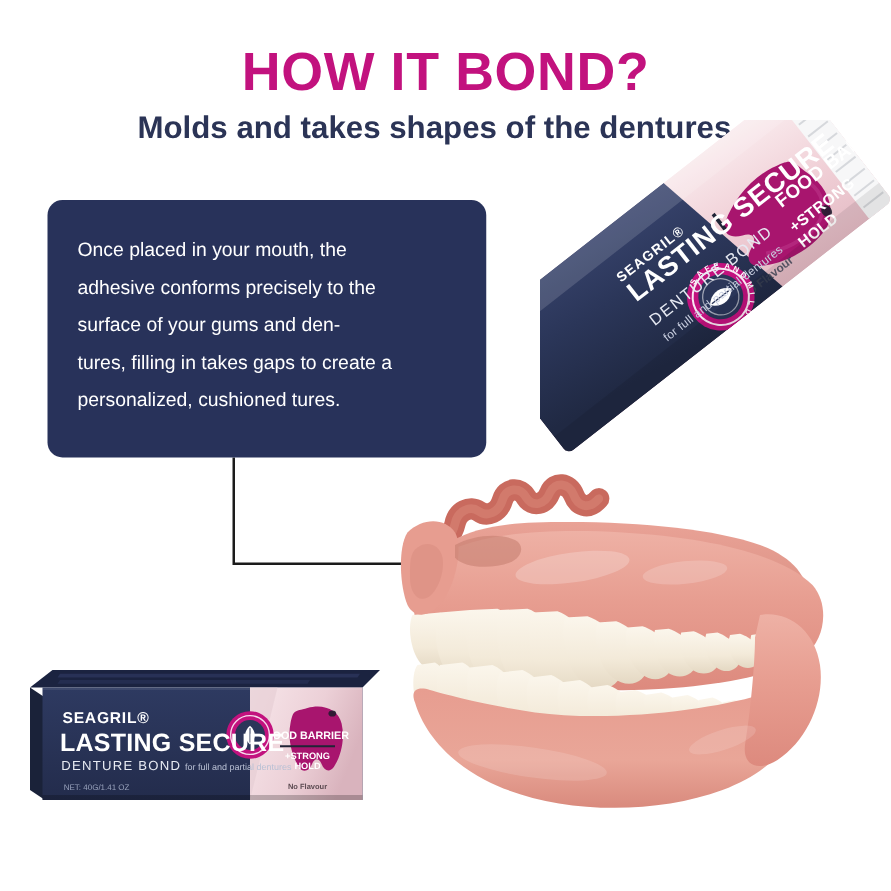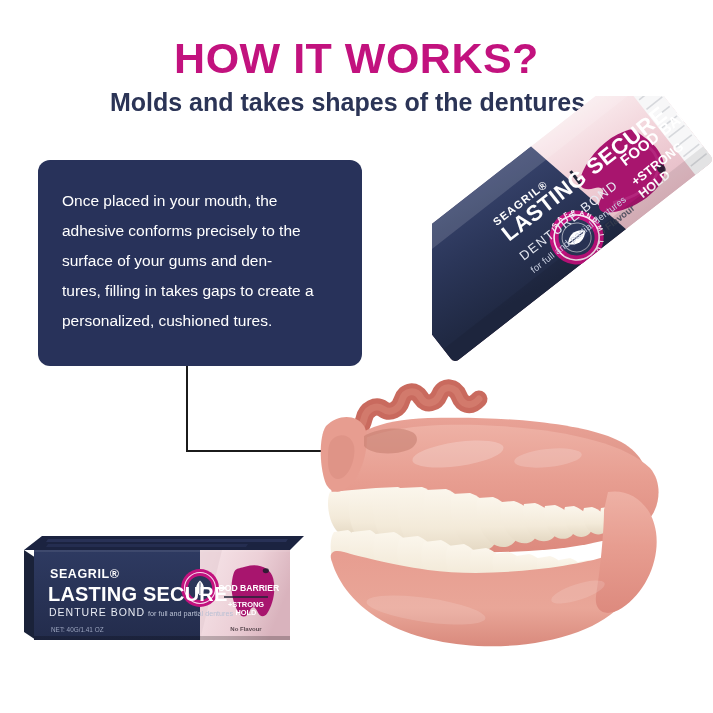--- a/index.html
+++ b/index.html
@@ -23,21 +23,21 @@
   .subtitle{
     position:absolute;left:0;top:88px;width:695px;
     text-align:center;
     font-size:25px;font-weight:bold;
     color:#2b3456;
     font-family:"Liberation Sans", sans-serif;
   }
 
   
   .card{
-    position:absolute;left:38px;top:160px;width:324px;height:206px;
+    position:absolute;left:38px;top:160px;width:351px;height:206px;
     background:#28325a;border-radius:12px;
     box-sizing:border-box;
     padding:26px 26px 0 24px;
   }
   .card p{
     margin:0;color:#ffffff;
     font-size:15.5px;line-height:30px;font-weight:500;
     font-family:"Liberation Sans", sans-serif;
   }
 
@@ -53,21 +53,21 @@
   .denture-wrap{position:absolute;left:308px;top:392px;width:375px;height:290px;}
 
   
   .box-wrap{position:absolute;left:18px;top:528px;width:292px;height:118px;}
 </style>
 </head>
 <body>
 
 <div id="stage">
 
-  <div class="title">HOW IT WORKS?</div>
+  <div class="title">HOW IT BOND?</div>
   <div class="subtitle">Molds and takes shapes of the dentures</div>
 
   <svg class="connector" viewBox="0 0 713 713">
     <path d="M187,366 L187,451 L398,451" fill="none" stroke="#1b1b1b" stroke-width="2"></path>
     <circle cx="400" cy="451" r="5.5" fill="#ffffff" stroke="#1b2233" stroke-width="2"></circle>
   </svg>
 
   <div class="card">
     <p>Once placed in your mouth, the</p>
     <p>adhesive conforms precisely to the</p>

